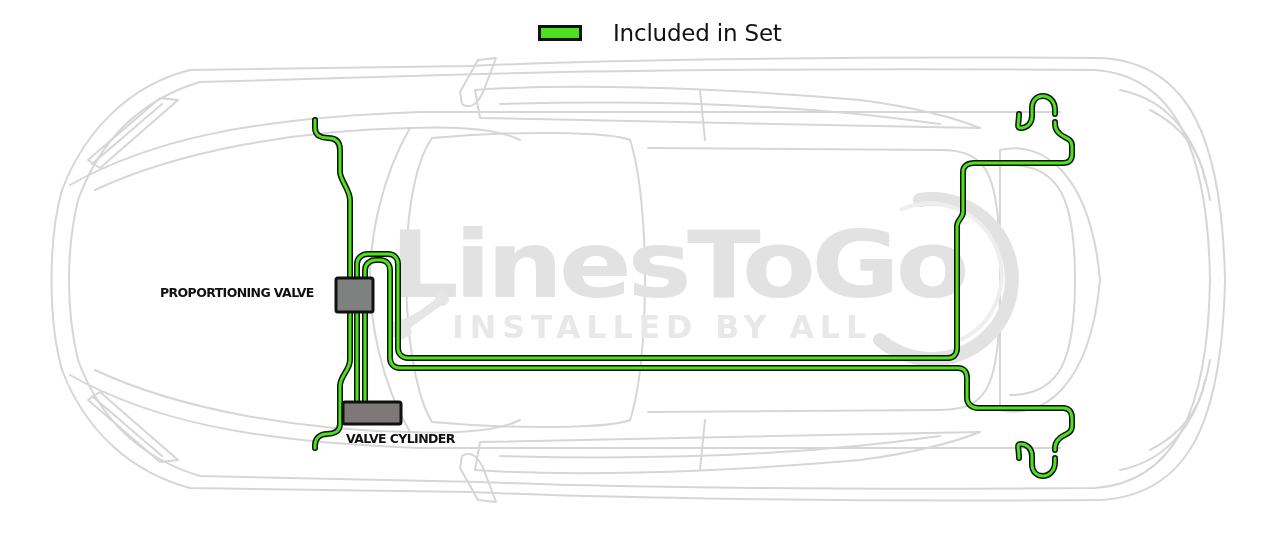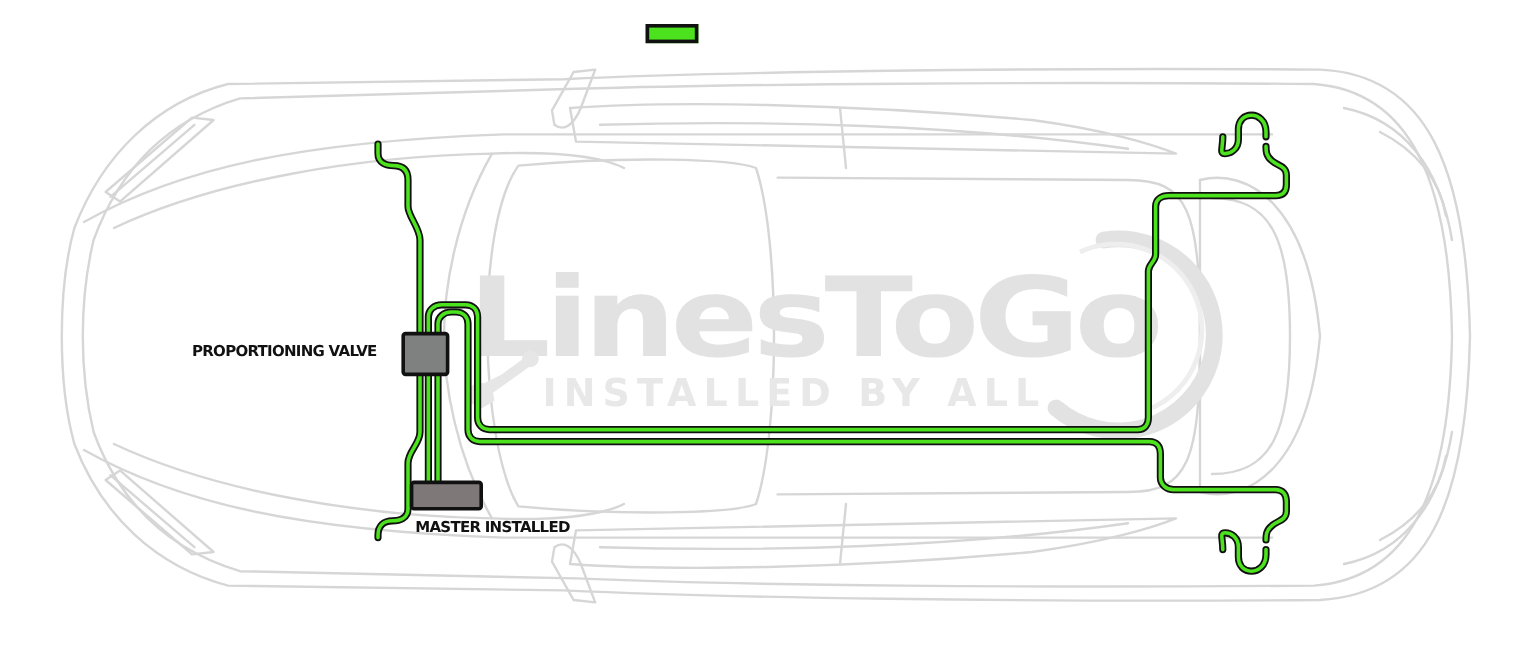--- a/index.html
+++ b/index.html
@@ -10,20 +10,21 @@
   svg.diagram { position: absolute; left: 0; top: 0; }
   .lbl { position: absolute; font-family: "DejaVu Sans", sans-serif; font-weight: bold; font-size: 12.5px; color: #111; letter-spacing: -0.6px; white-space: nowrap; }
   .lbl-pv { left: 160px; top: 285px; }
   .lbl-mc { left: 346px; top: 431px; }
 </style>
 </head>
 <body>
 
 <div class="legend">
   <div class="legend-swatch"></div>
+  <span class="legend-label">Included in Set</span>
 </div>
 
 <svg class="diagram" width="1280" height="558" viewBox="0 0 1280 558">
 
   <g fill="none" stroke="#d6d6d6" stroke-width="2" stroke-linecap="round" stroke-linejoin="round">
 
     <path d="M 190 70 C 130 85, 85 130, 62 190 C 48 240, 48 320, 62 370 C 85 430, 130 472, 190 488
              L 470 492 C 600 498, 850 502, 1100 500 C 1190 495, 1222 420, 1225 280
              C 1222 140, 1190 62, 1100 58 C 850 56, 600 60, 470 66 Z"></path>
 
@@ -117,13 +118,13 @@
       <path d="M 1055 458 L 1055 462 C 1055 472, 1048 476, 1043 476 C 1037 476, 1032 472, 1032 464 L 1032 456 C 1032 448, 1026 444, 1021 444 C 1016 444, 1019 448, 1019 458" stroke="#111" stroke-width="6"></path>
       <path d="M 1055 458 L 1055 462 C 1055 472, 1048 476, 1043 476 C 1037 476, 1032 472, 1032 464 L 1032 456 C 1032 448, 1026 444, 1021 444 C 1016 444, 1019 448, 1019 458" stroke="#4ce21d" stroke-width="3"></path>
     </g>
   </g>
 
   <rect x="336" y="278" width="37" height="34" rx="2" fill="#7f8080" stroke="#111" stroke-width="3"></rect>
   <rect x="343" y="402" width="58" height="22" rx="2" fill="#7e7878" stroke="#111" stroke-width="3"></rect>
 </svg>
 
 <span class="lbl lbl-pv">PROPORTIONING VALVE</span>
-<span class="lbl lbl-mc">MASTER INSTALLED</span>
+<span class="lbl lbl-mc">VALVE CYLINDER</span>
 
 </body></html>

